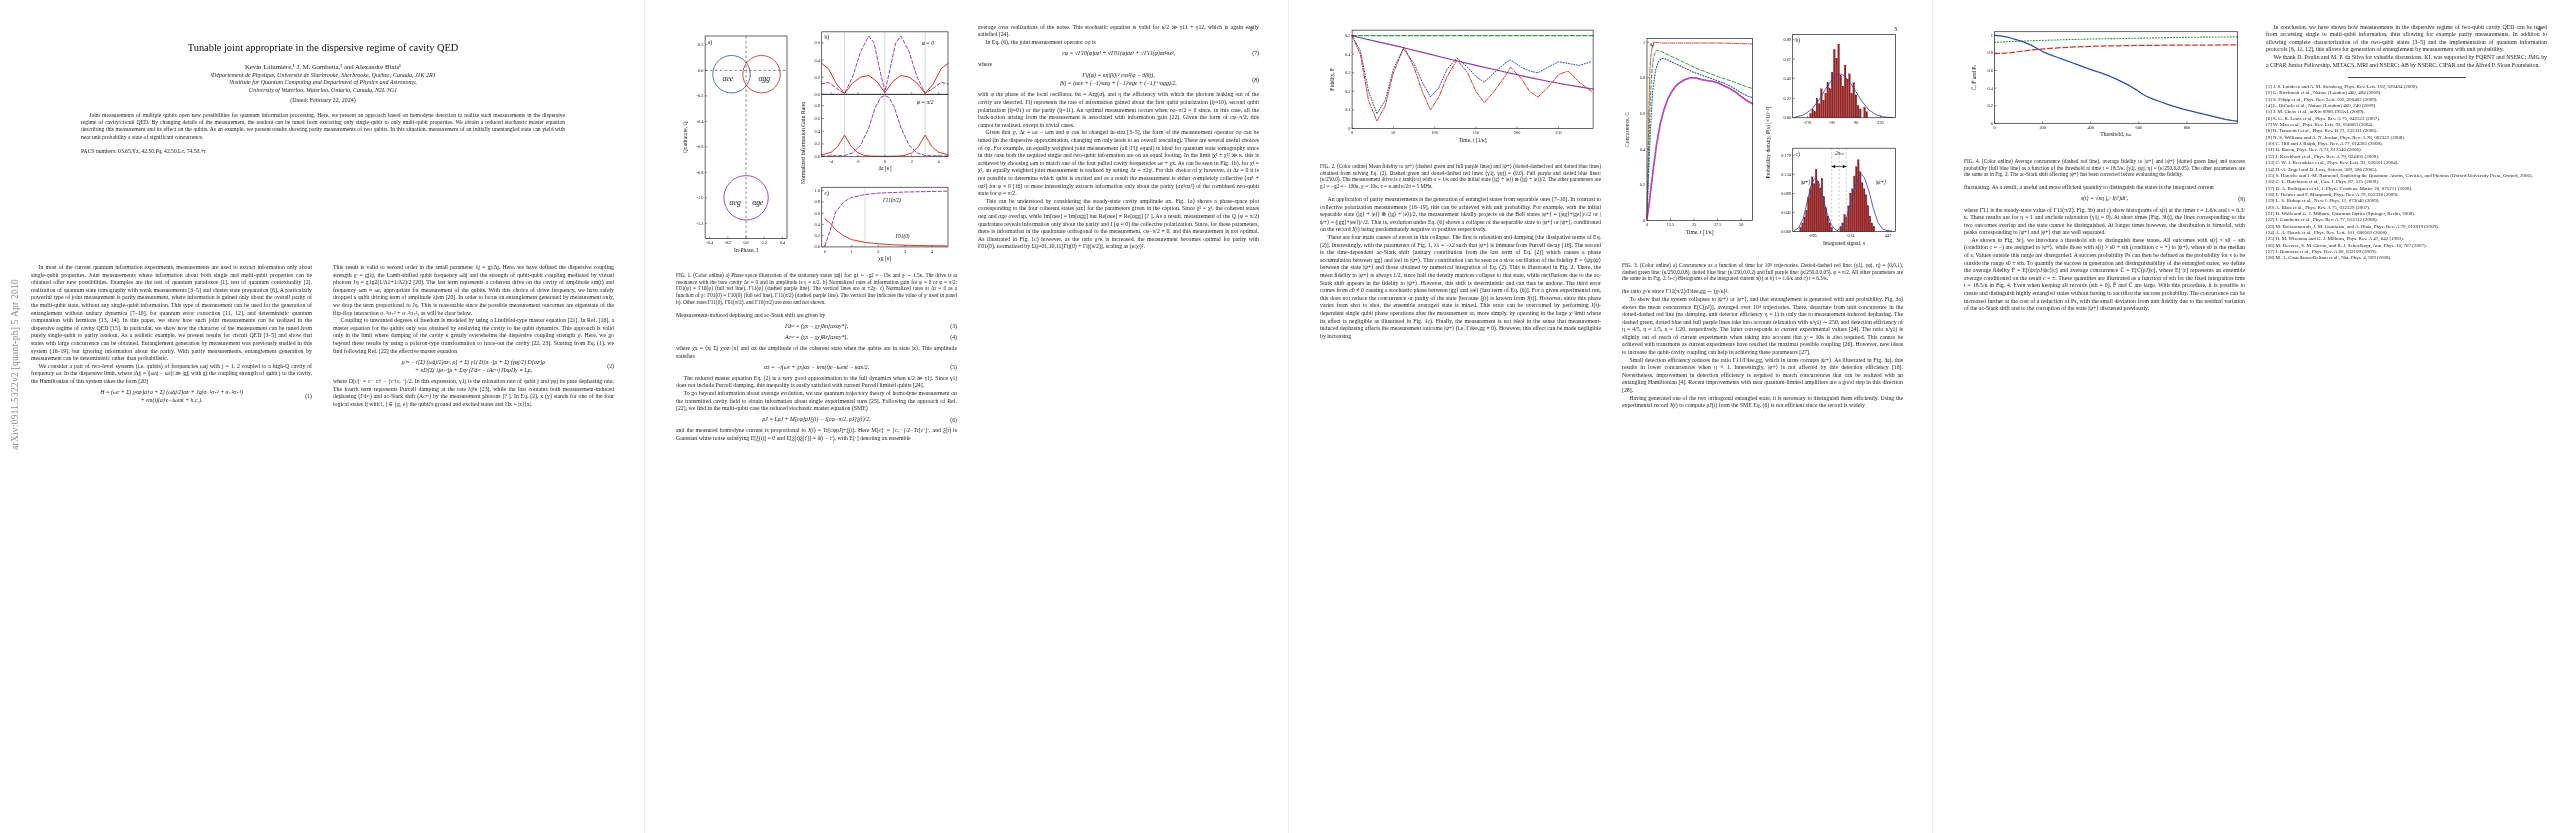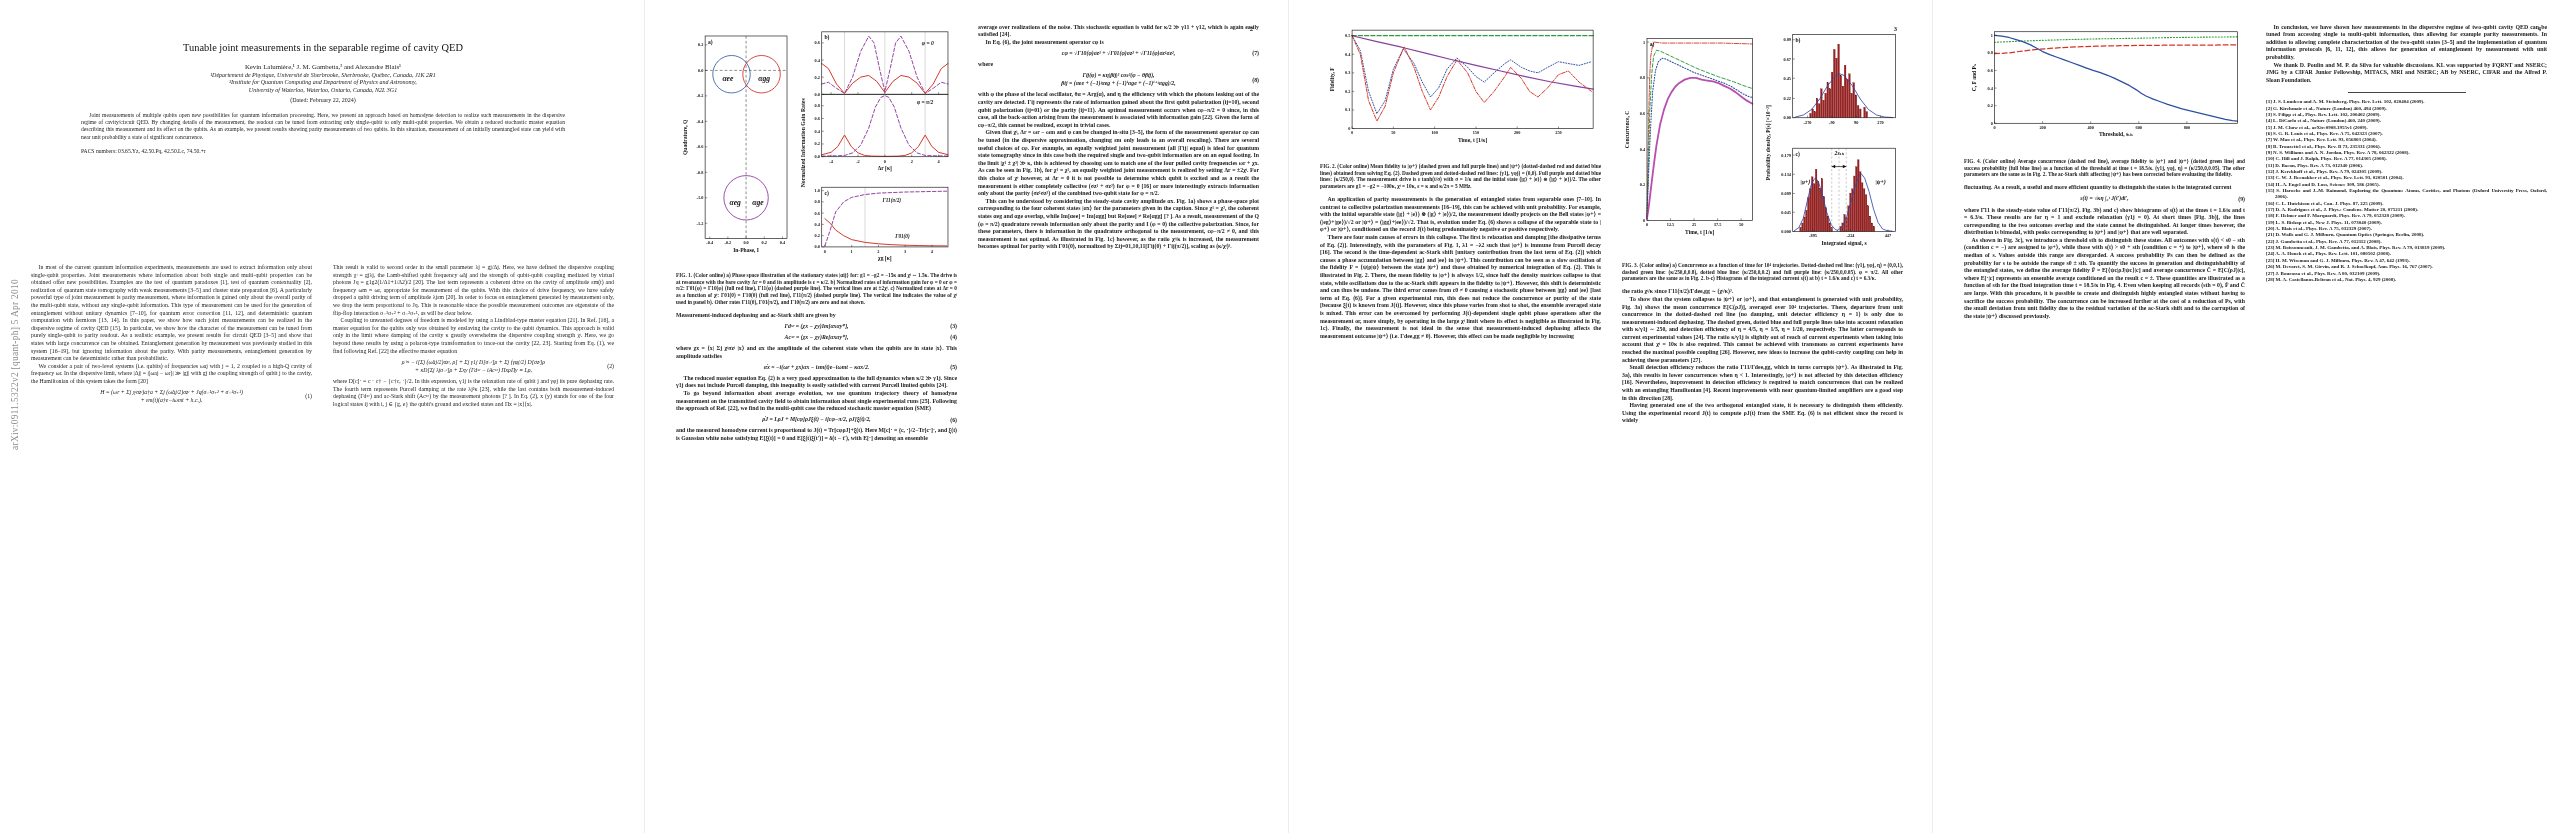--- a/index.html
+++ b/index.html
@@ -1,19 +1,19 @@
 <!DOCTYPE html>
 <html style="font-size:11px"><head>
 <meta charset="utf-8">
 <style>
   html,body{margin:0;padding:0;background:#ffffff;}
   #sheet{position:relative;width:2576px;height:834px;background:#ffffff;overflow:hidden;
          font-family:"Liberation Serif","DejaVu Serif","DejaVu Sans",serif;color:#1a1a1a;}
   .page{position:absolute;top:0;width:644px;height:834px;background:#fff;}
-  .page.bordered{border-left:0.7px solid #ededed;font-weight:bold;}
+  .page.bordered{border-left:0.7px solid #ededed;}
   .pagenum{position:absolute;top:25px;right:36px;font-size:6.6px;color:#222;}
   .watermark{position:absolute;left:9.7px;top:450px;width:389px;height:15.3px;
              transform:rotate(-90deg);transform-origin:0 0;
              font-size:9.4px;color:#8a8a8a;letter-spacing:0.3px;white-space:nowrap;}
   .titleblock{position:absolute;left:31px;top:42px;width:584px;text-align:center;}
   .title{font-size:10.4px;color:#111;}
   .authors{font-size:6.8px;margin-top:10.4px;}
   .affil{font-size:6px;font-style:italic;margin-top:1.4px;}
   .dated{font-size:6px;margin-top:4.2px;}
   .abstract{margin:9px 50px 0;font-size:5.6px;line-height:1.3;text-align:justify;text-indent:8.3px;}
@@ -33,21 +33,21 @@
   .ref{margin:0;padding-left:9px;text-indent:-9px;text-align:justify;}
   svg text{font-family:"Liberation Serif","DejaVu Serif","DejaVu Sans",serif;}
 </style>
 </head>
 <body>
 
 <div id="sheet">
   <div class="page" style="left:0">
     <div class="watermark">arXiv:0911.5322v2  [quant-ph]  5 Apr 2010</div>
     <div class="titleblock">
-      <div class="title">Tunable joint measurements in the separable regime of cavity QED</div>
+      <div class="title">Tunable joint appropriate in the dispersive regime of cavity QED</div>
       <div class="authors">Kevin Lalumière,¹ J. M. Gambetta,² and Alexandre Blais¹</div>
       <div class="affil">¹Département de Physique, Université de Sherbrooke, Sherbrooke, Québec, Canada, J1K 2R1</div>
       <div class="affil">²Institute for Quantum Computing and Department of Physics and Astronomy,</div>
       <div class="affil">University of Waterloo, Waterloo, Ontario, Canada, N2L 3G1</div>
       <div class="dated">(Dated: February 22, 2024)</div>
       <div class="abstract">Joint measurements of multiple qubits open new possibilities for quantum information processing. Here, we present an approach based on homodyne detection to realize such measurements in the dispersive regime of cavity/circuit QED. By changing details of the measurement, the readout can be tuned from extracting only single-qubit to only multi-qubit properties. We obtain a reduced stochastic master equation describing this measurement and its effect on the qubits. As an example, we present results showing parity measurements of two qubits. In this situation, measurement of an initially unentangled state can yield with near unit probability a state of significant concurrence.</div>
       <div class="pacs">PACS numbers: 03.65.Yz, 42.50.Pq, 42.50.Lc, 74.50.+r</div>
     </div>
     <div class="col" style="left:31px;top:264px;height:546px">
         <p class="para">In most of the current quantum information experiments, measurements are used to extract information only about single-qubit properties. Joint measurements where information about both single and multi-qubit properties can be obtained offer new possibilities. Examples are the test of quantum paradoxes [1], test of quantum contextuality [2], realization of quantum state tomography with weak measurements [3–5] and cluster state preparation [6]. A particularly powerful type of joint measurement is parity measurement, where information is gained only about the overall parity of the multi-qubit state, without any single-qubit information. This type of measurement can be used for the generation of entanglement without unitary dynamics [7–10], for quantum error correction [11, 12], and deterministic quantum computation with fermions [13, 14]. In this paper, we show how such joint measurements can be realized in the dispersive regime of cavity QED [15]. In particular, we show how the character of the measurement can be tuned from purely single-qubit to parity readout. As a realistic example, we present results for circuit QED [3–5] and show that states with large concurrence can be obtained. Entanglement generation by measurement was previously studied in this system [16–19], but ignoring information about the parity. With parity measurements, entanglement generation by measurement can be deterministic rather than probabilistic.</p>

